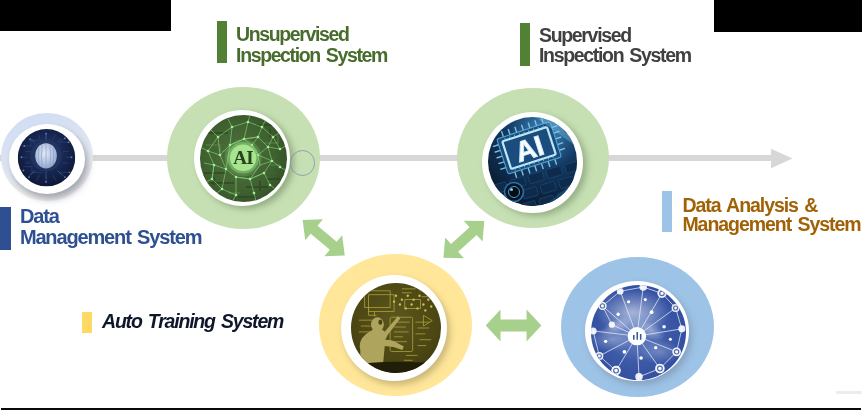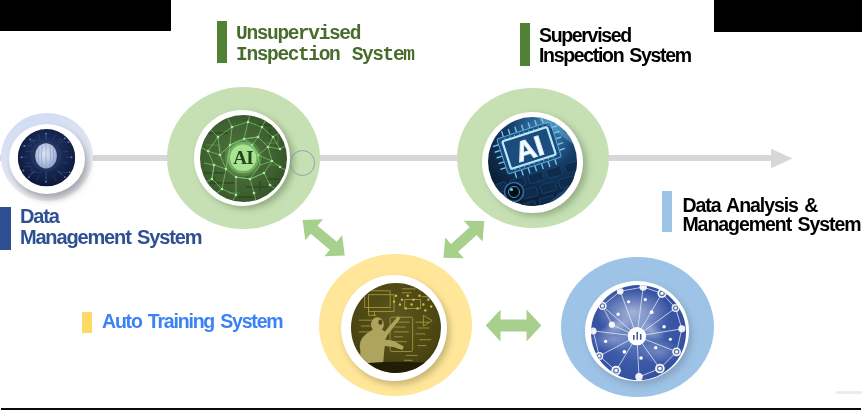--- a/index.html
+++ b/index.html
@@ -333,25 +333,25 @@
     <polygon fill="#A7D08C" points="-27.5,0 -12.5,-14 -12.5,-5.3 12.5,-5.3 12.5,-14 27.5,0 12.5,14 12.5,5.3 -12.5,5.3 -12.5,14"></polygon>
   </g>
 </svg>
 <svg class="abs" style="left:484px;top:308px;" width="60" height="36" viewBox="0 0 60 36">
   <g transform="translate(29.55,17.5)">
     <polygon fill="#A7D08C" points="-27.8,0 -13,-16 -13,-6 13,-6 13,-16 27.8,0 13,16 13,6 -13,6 -13,16"></polygon>
   </g>
 </svg>
 
 <div class="abs" style="left:216.6px;top:21.4px;width:10.2px;height:42px;background:#518134;"></div>
-<div class="abs lbl" style="left:236.1px;top:24.3px;font-size:19.5px;line-height:20.3px;color:#476C2C;letter-spacing:-1.38px;word-spacing:2px;font-family:Liberation Mono, monospace;">Unsupervised<br>Inspection System</div>
+<div class="abs lbl" style="left:236.1px;top:24.3px;font-size:19.5px;line-height:20.3px;color:#476C2C;letter-spacing:-1.38px;word-spacing:2px;">Unsupervised<br>Inspection System</div>
 
 <div class="abs" style="left:519.8px;top:22.6px;width:10.5px;height:43px;background:#518134;"></div>
-<div class="abs lbl" style="left:539px;top:24.7px;font-size:19.5px;line-height:20.4px;color:#000000;letter-spacing:-1.33px;word-spacing:2px;">Supervised<br>Inspection System</div>
+<div class="abs lbl" style="left:539px;top:24.7px;font-size:19.5px;line-height:20.4px;color:#404040;letter-spacing:-1.33px;word-spacing:2px;">Supervised<br>Inspection System</div>
 
 <div class="abs" style="left:0;top:207px;width:11px;height:43px;background:#2E4F91;"></div>
 <div class="abs lbl" style="left:19.9px;top:206.3px;font-size:20px;line-height:20.4px;color:#2E4F91;letter-spacing:-1.15px;word-spacing:2px;">Data<br>Management System</div>
 
 <div class="abs" style="left:661.8px;top:191px;width:10.3px;height:41px;background:#9DC3E6;"></div>
-<div class="abs lbl" style="left:682.4px;top:195.9px;font-size:19.5px;line-height:19.6px;color:#000000;letter-spacing:-1.05px;word-spacing:2px;">Data Analysis &amp;<br>Management System</div>
+<div class="abs lbl" style="left:682.4px;top:195.9px;font-size:19.5px;line-height:19.6px;color:#a16207;letter-spacing:-1.05px;word-spacing:2px;">Data Analysis &amp;<br>Management System</div>
 
 <div class="abs" style="left:81.7px;top:311.7px;width:10.3px;height:21.7px;background:#FFD966;"></div>
-<div class="abs lbl" style="left:102px;top:311.2px;font-size:19.5px;line-height:20.4px;color:#3b82f6;letter-spacing:-1.2px;word-spacing:2px;">Auto Training System</div>
+<div class="abs lbl" style="left:102px;top:311.2px;font-size:19.5px;line-height:20.4px;color:#0f172a;letter-spacing:-1.2px;word-spacing:2px;font-style:italic;">Auto Training System</div>
 
 </body></html>

